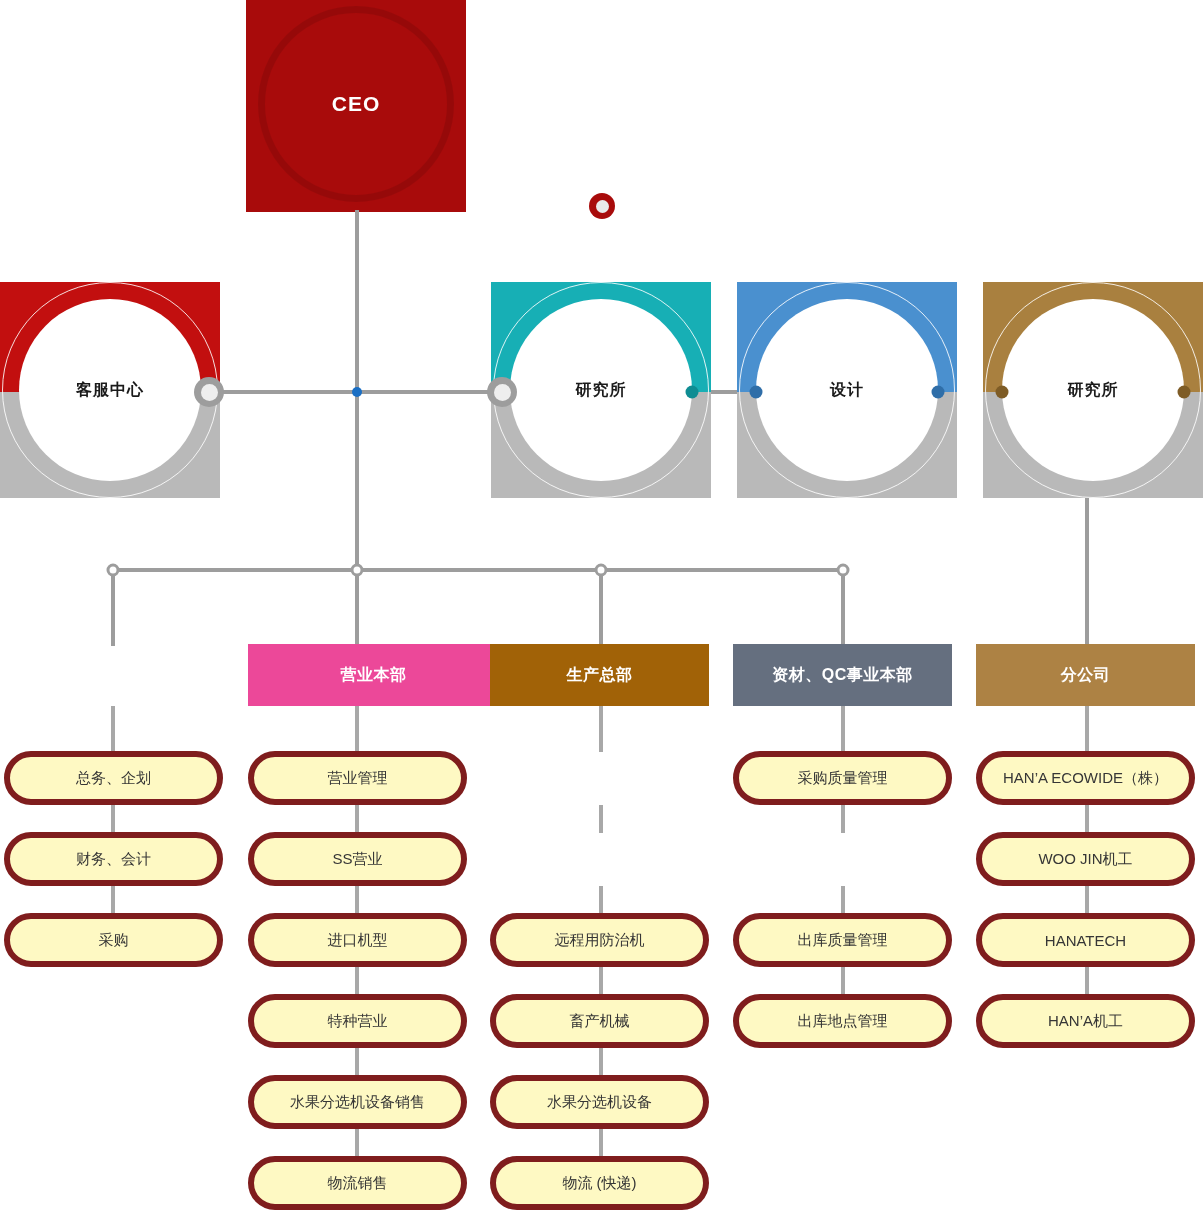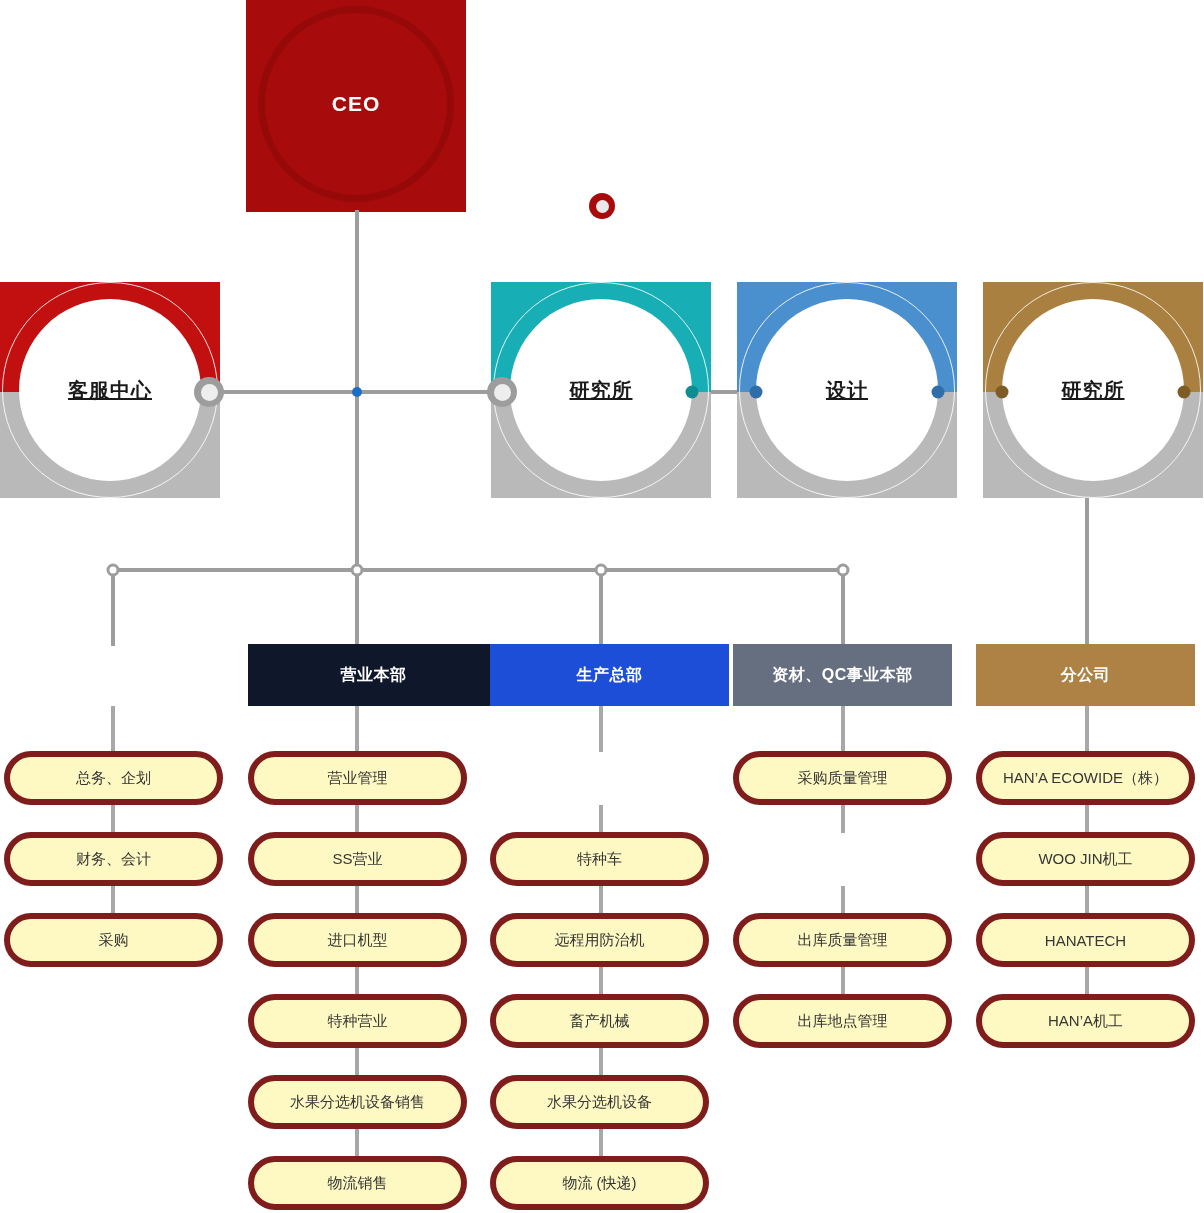--- a/index.html
+++ b/index.html
@@ -127,25 +127,24 @@
     width: 182px;
     height: 182px;
     border-radius: 50%;
     background: #ffffff;
     display: flex;
     align-items: center;
     justify-content: center;
     z-index: 3;
   }
   .cnode .node-label {
-    font-size: 20px;
+    font-size: 16px;
     font-weight: bold;
     color: #1a1a1a;
     letter-spacing: 1px;
-    text-decoration: underline;
   }
   .cnode .edge-dot {
     position: absolute;
     top: 110px;
     transform: translate(-50%,-50%);
     width: 13px;
     height: 13px;
     border-radius: 50%;
     z-index: 6;
   }
@@ -302,24 +301,24 @@
   <div class="joint" style="left:601px; top:570px;"></div>
   <div class="joint" style="left:843px; top:570px;"></div>
 
   <div class="vline" style="left:111px; top:570px; height:76px;"></div>
   <div class="vline" style="left:355px; top:570px; height:76px;"></div>
   <div class="vline" style="left:599px; top:570px; height:76px;"></div>
   <div class="vline" style="left:841px; top:570px; height:76px;"></div>
 
   <div class="vline" style="left:1085px; top:498px; height:148px;"></div>
 
-  <div class="dept-head" style="left:248px; top:644px; width:251px; background:#0f172a;">
+  <div class="dept-head" style="left:248px; top:644px; width:251px; background:#ec4899;">
     <span class="dept-label">营业本部</span>
   </div>
-  <div class="dept-head" style="left:490px; top:644px; width:239px; background:#1d4ed8;">
+  <div class="dept-head" style="left:490px; top:644px; width:219px; background:#a16207;">
     <span class="dept-label">生产总部</span>
   </div>
   <div class="dept-head" style="left:976px; top:644px; width:219px; background:#ad8244;">
     <span class="dept-label">分公司</span>
   </div>
   <div class="dept-head" style="left:733px; top:644px; width:219px; background:#656f7f;">
     <span class="dept-label">资材、QC事业本部</span>
   </div>
 
   <div class="vline-thin" style="left:111px; top:706px; height:46px;"></div>
@@ -355,23 +354,20 @@
   <div class="pill" style="left:248px; top:1075px; width:219px;">
     <span class="pill-label">水果分选机设备销售</span>
     </div>
   <div class="vline-thin" style="left:355px; top:1129px; height:28px;"></div>
   <div class="pill" style="left:248px; top:1156px; width:219px;">
     <span class="pill-label">物流销售</span>
     </div>
 
   <div class="vline-thin" style="left:599px; top:706px; height:46px;"></div>
   <div class="vline-thin" style="left:599px; top:805px; height:28px;"></div>
-  <div class="pill" style="left:490px; top:832px; width:219px;">
-    <span class="pill-label">特种车</span>
-    </div>
   <div class="vline-thin" style="left:599px; top:886px; height:28px;"></div>
   <div class="pill" style="left:490px; top:913px; width:219px;">
     <span class="pill-label">远程用防治机</span>
     </div>
   <div class="vline-thin" style="left:599px; top:967px; height:28px;"></div>
   <div class="pill" style="left:490px; top:994px; width:219px;">
     <span class="pill-label">畜产机械</span>
     </div>
   <div class="vline-thin" style="left:599px; top:1048px; height:28px;"></div>
   <div class="pill" style="left:490px; top:1075px; width:219px;">

